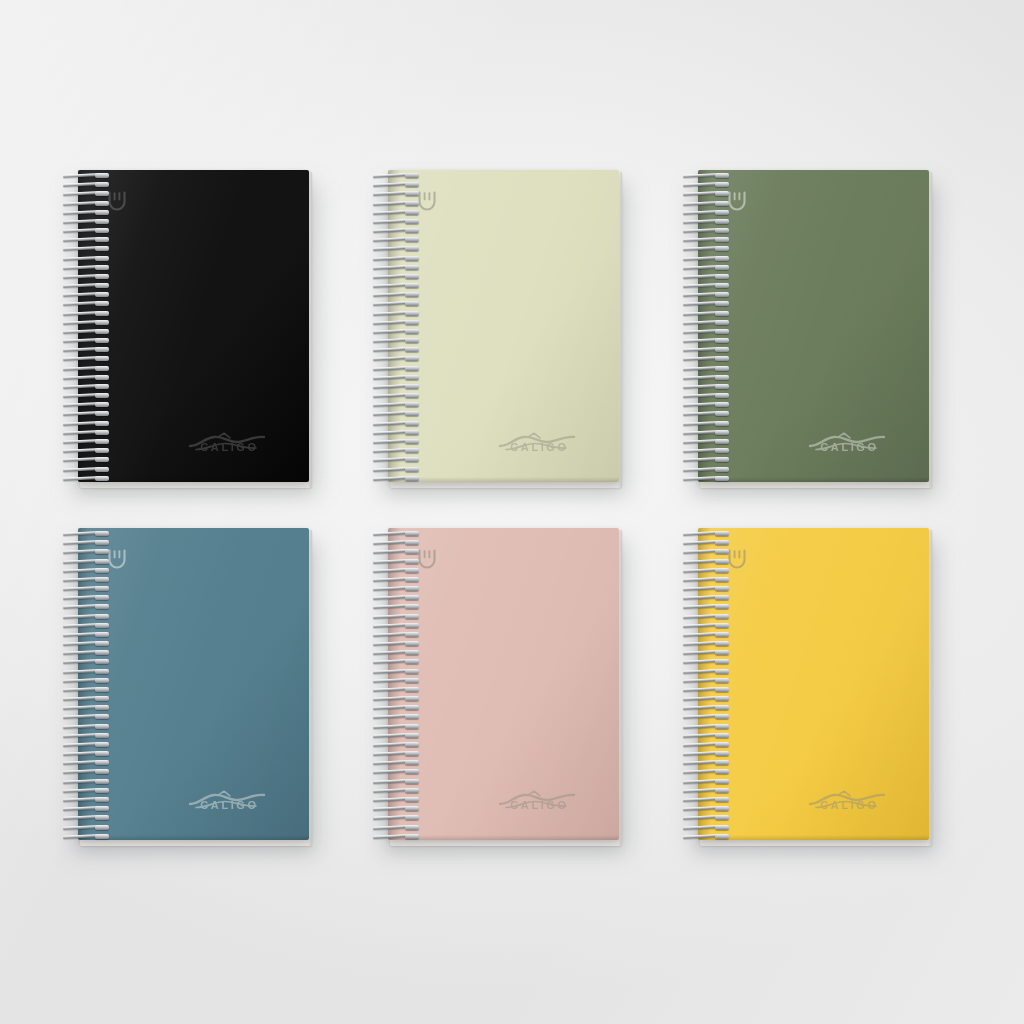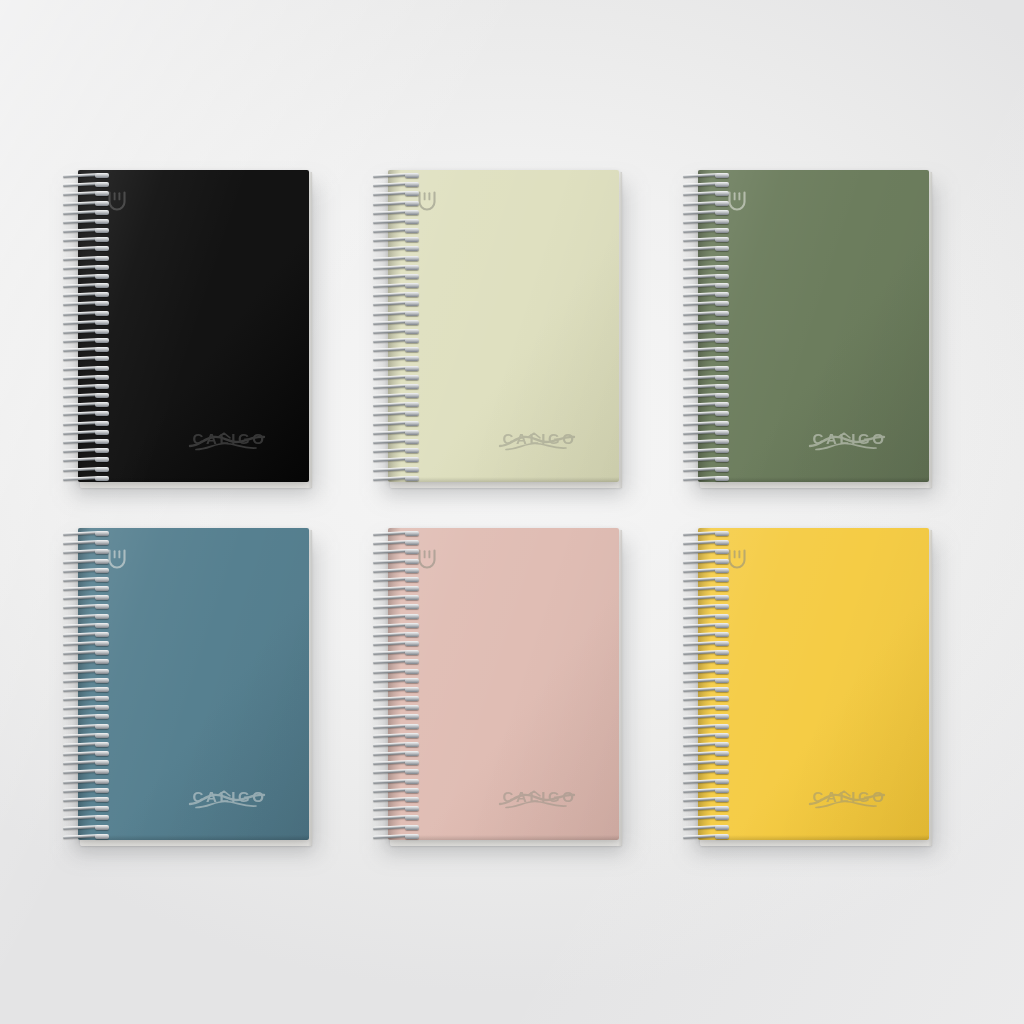--- a/index.html
+++ b/index.html
@@ -188,23 +188,23 @@
   .tone-light .brand-mark svg *, .tone-light .brand-logo svg * { stroke: #8d8d80; }
   .tone-mid   .brand-mark svg *, .tone-mid   .brand-logo svg * { stroke: #e9e9e4; }
 
   .brand-logo .emboss-fill { fill: none; }
 
   
   .wordmark {
     position: absolute;
     left: 0;
     right: 0;
-    bottom: 18px;
+    bottom: 12px;
     text-align: center;
-    font-size: 15px;
+    font-size: 11px;
     letter-spacing: 2.6px;
     font-weight: 700;
     font-family: "Liberation Sans", sans-serif;
   }
   .tone-dark  .wordmark { color: #6a6a6a; }
   .tone-light .wordmark { color: #8d8d80; }
   .tone-mid   .wordmark { color: #ededea; }
 </style>
 </head>
 <body>

